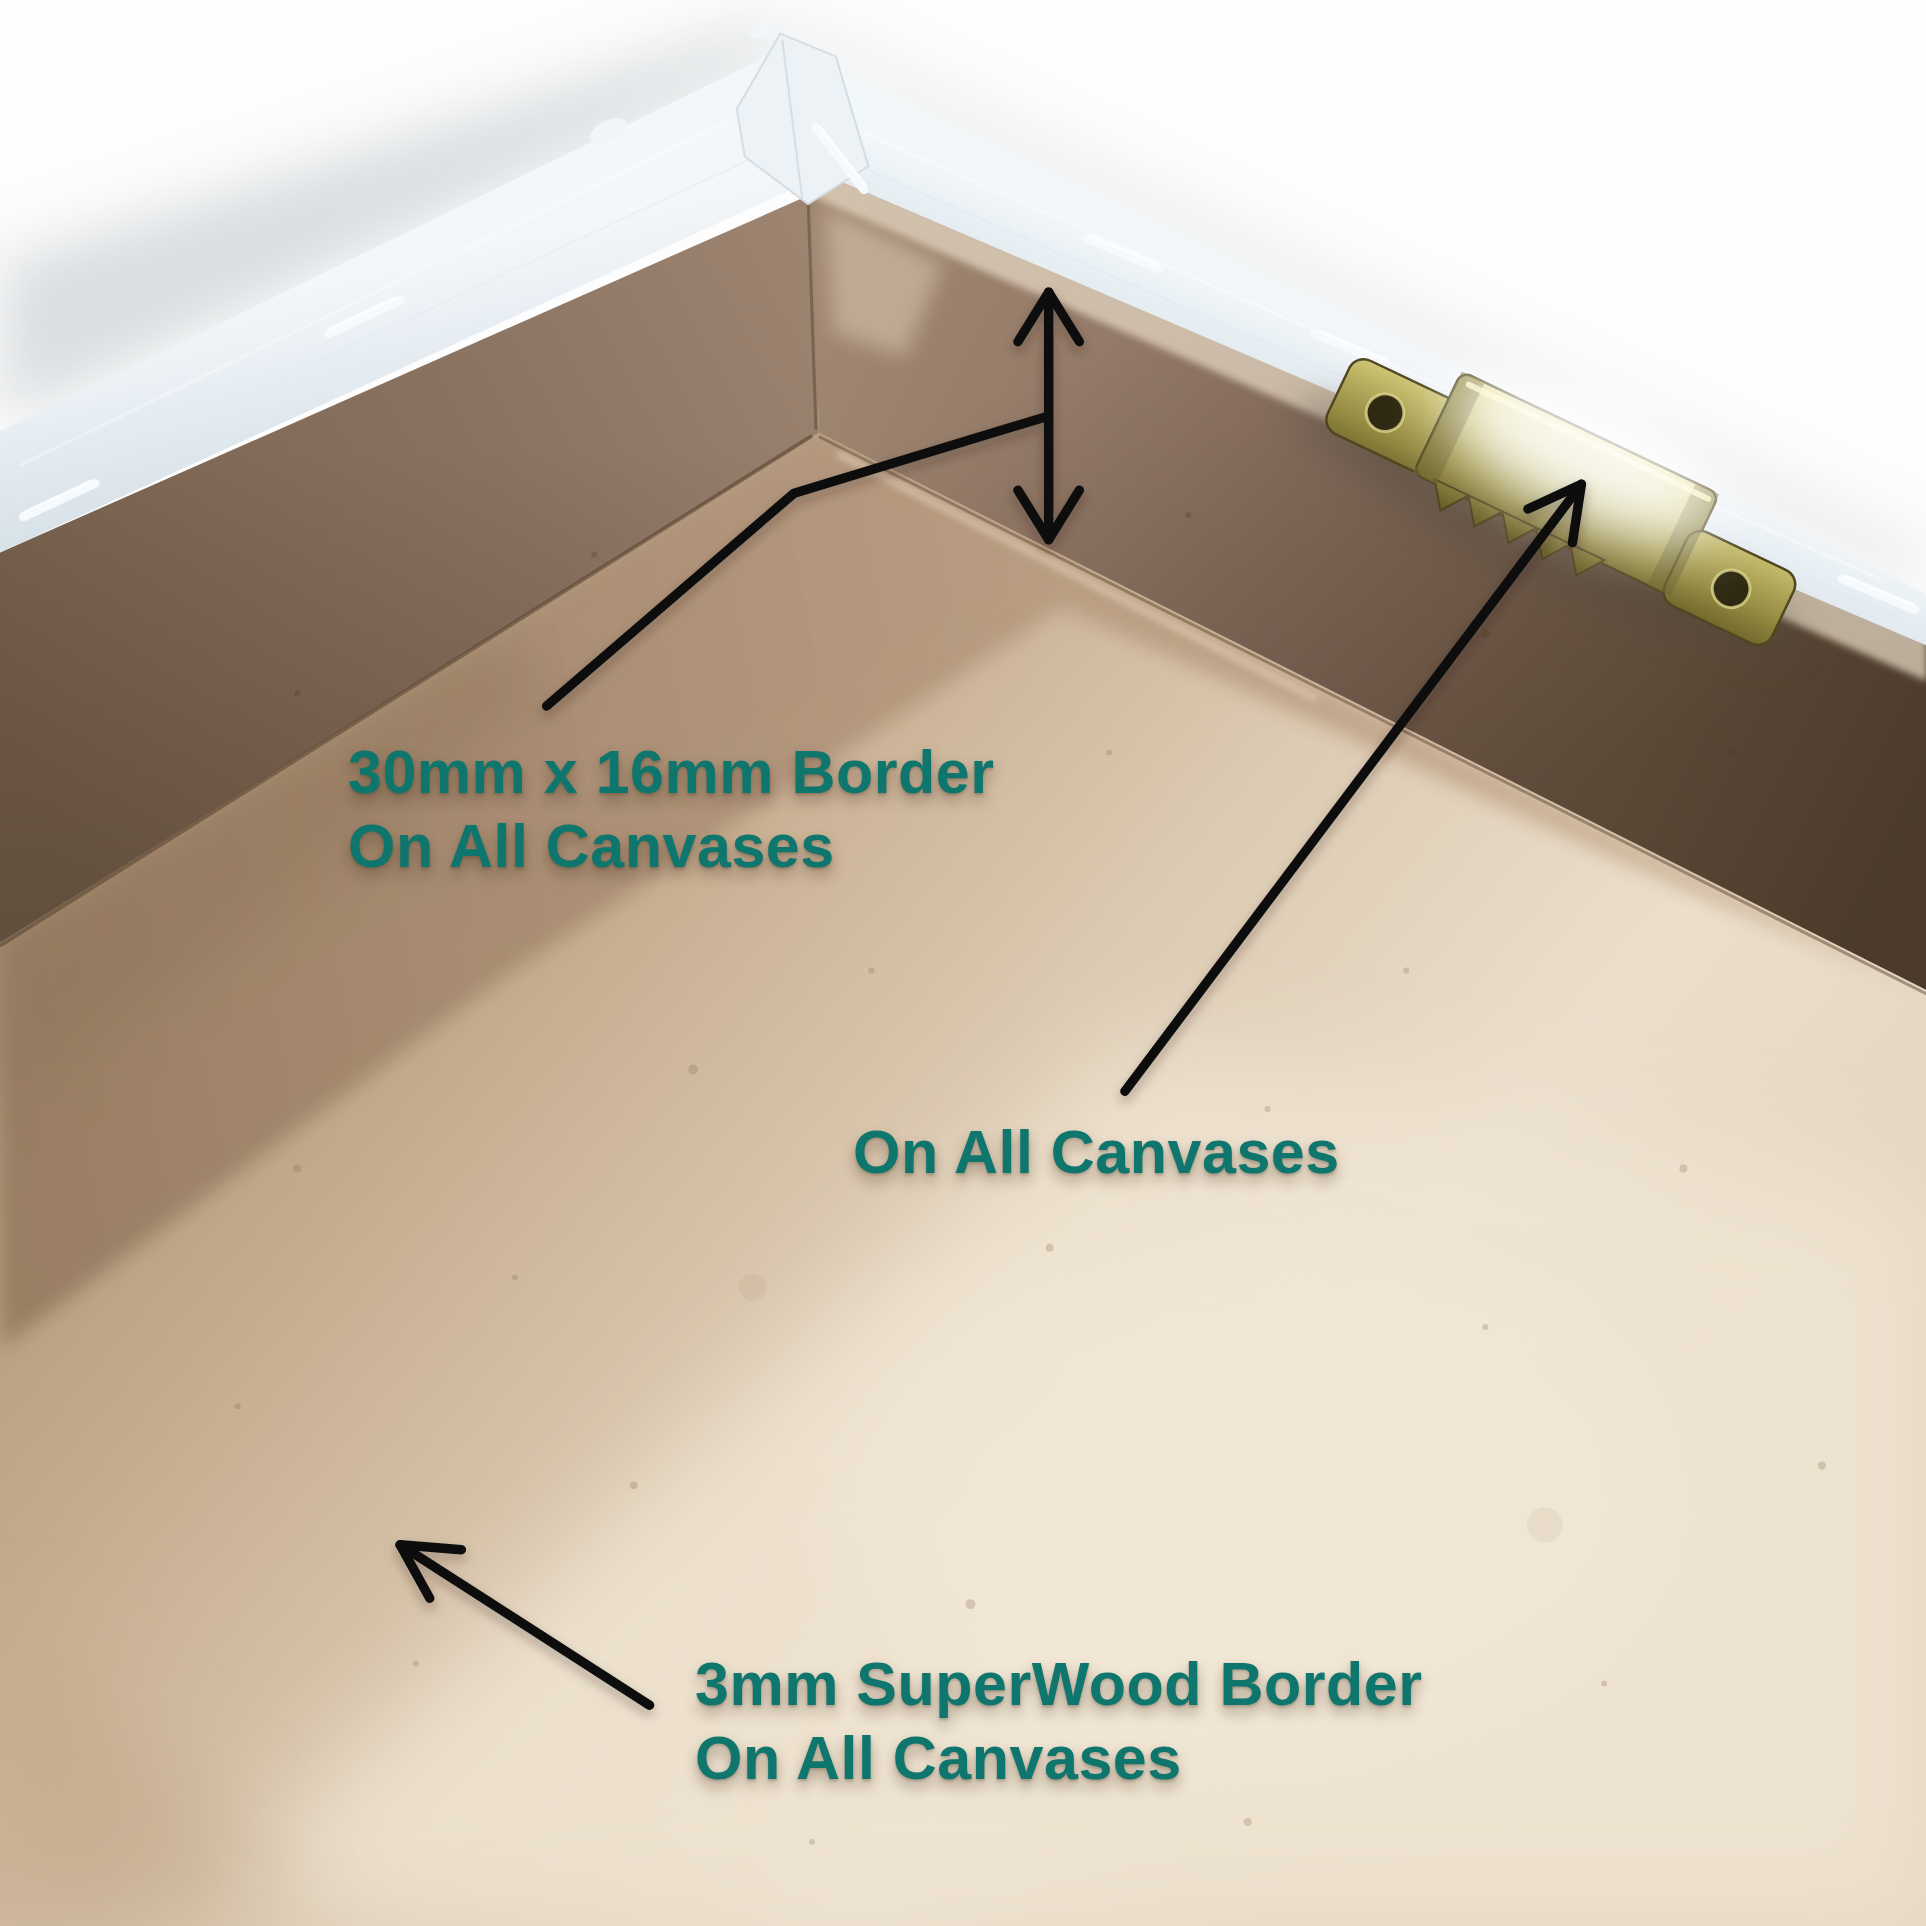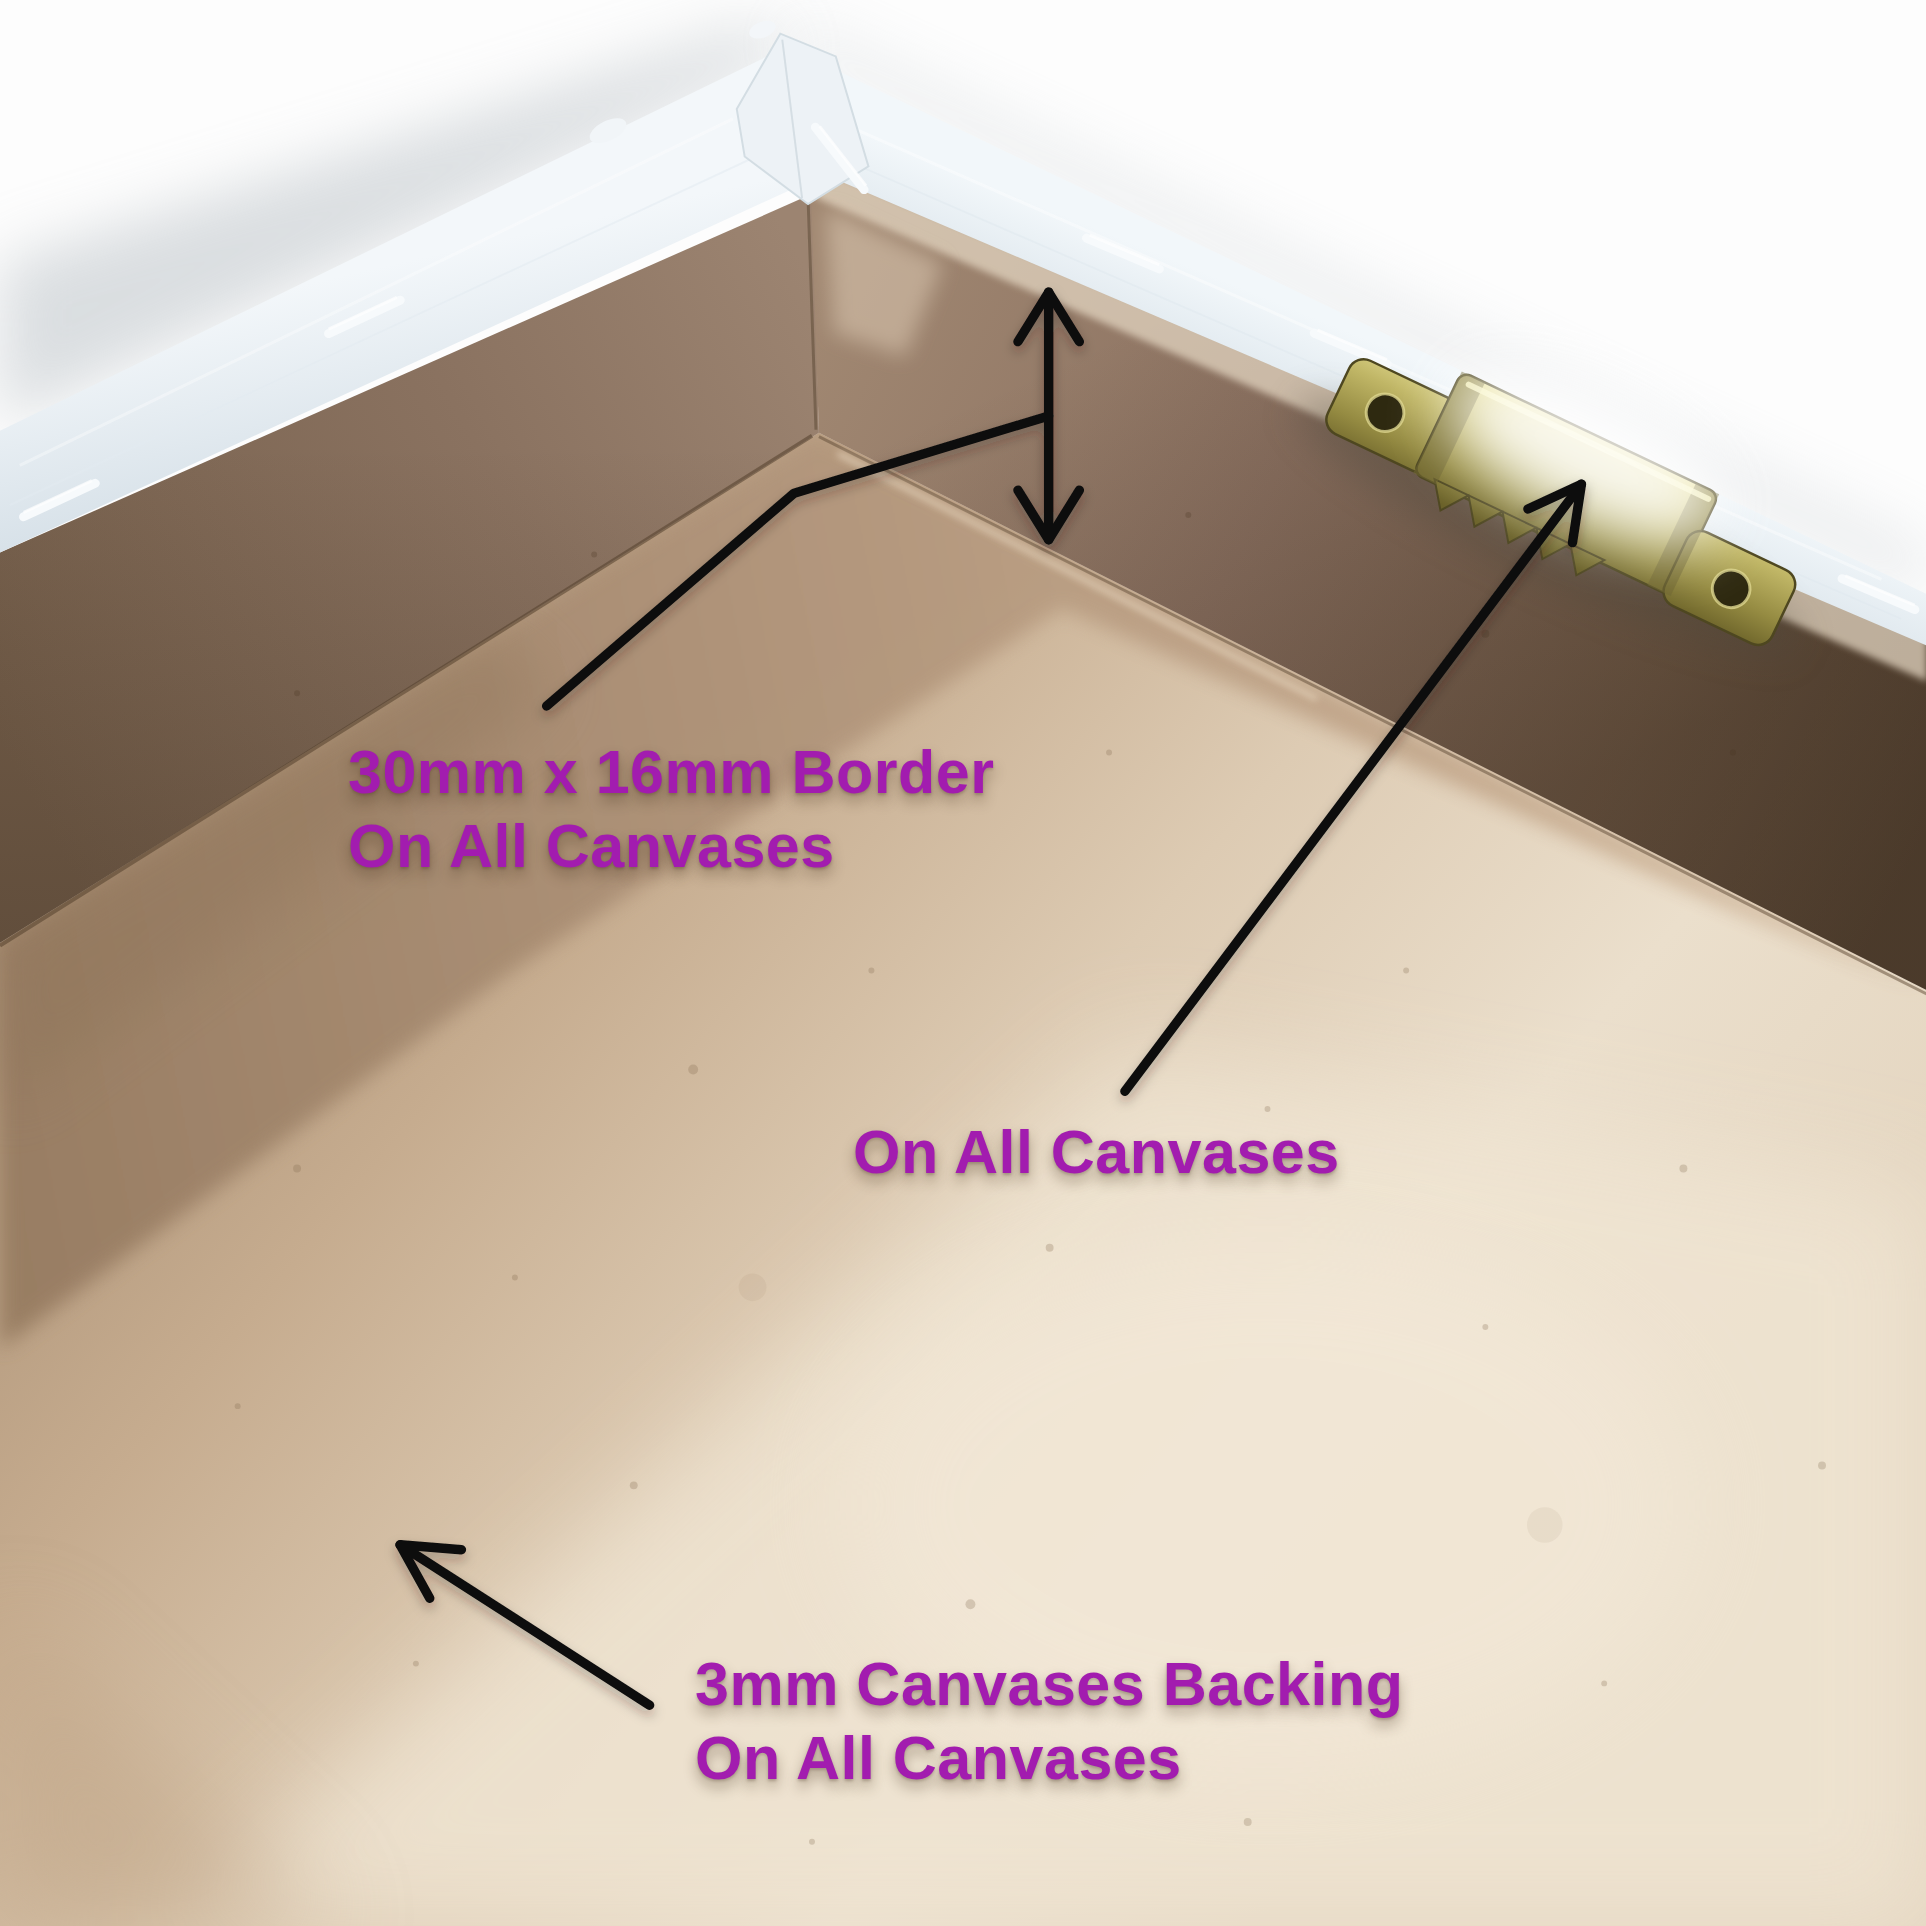--- a/index.html
+++ b/index.html
@@ -11,21 +11,21 @@
     font-family:"Liberation Sans", sans-serif;
     background:#fdfdfd;
   }
   .stage svg{position:absolute;left:0;top:0;width:1927px;height:1927px;display:block;}
   .label{
     position:absolute;
     font-weight:700;
     font-size:61px;
     line-height:74px;
     letter-spacing:0.5px;
-    color:#a21caf;
+    color:#0f766e;
     white-space:nowrap;
     text-shadow:0 8px 14px rgba(70,50,30,.40), 0 2px 3px rgba(70,50,30,.28);
   }
 </style>
 </head>
 <body>
 
 <div class="stage">
 
 <svg viewBox="0 0 1946 1946">
@@ -237,18 +237,18 @@
   <div class="label" style="left:348px;top:735px">
     <div>30mm x 16mm Border</div>
     <div>On All Canvases</div>
   </div>
 
   <div class="label" style="left:853px;top:1115px">
     <div>On All Canvases</div>
   </div>
 
   <div class="label" style="left:695px;top:1647px">
-    <div>3mm Canvases Backing</div>
+    <div>3mm SuperWood Border</div>
     <div>On All Canvases</div>
   </div>
 
 </div>
 
 
 </body></html>

